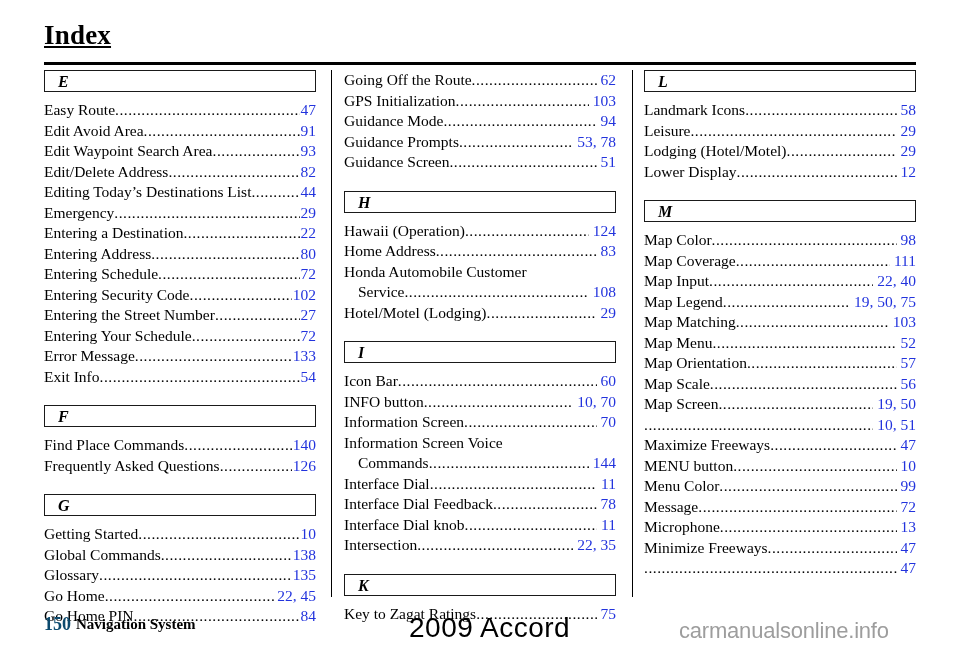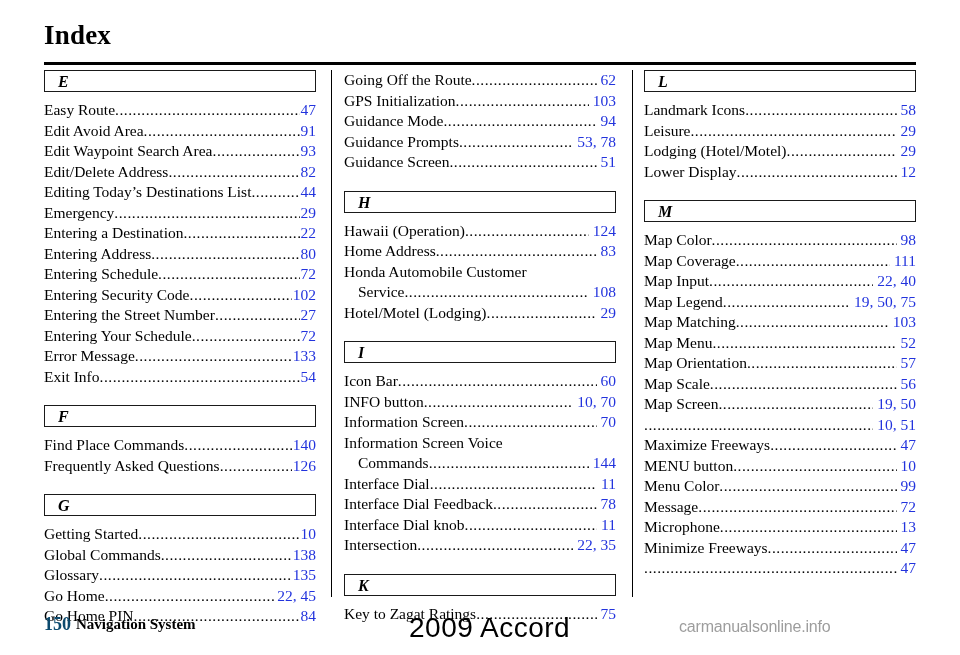--- a/index.html
+++ b/index.html
@@ -19,20 +19,21 @@
   
   .page-title {
     position: absolute;
     left: 44px;
     top: 22px;
     font-size: 27px;
     font-weight: bold;
     letter-spacing: 0.2px;
     color: #000;
     line-height: 1;
+    text-decoration: underline;
   }
   .title-rule {
     position: absolute;
     left: 44px;
     top: 62px;
     width: 872px;
     height: 3px;
     background: #000;
   }
 
@@ -145,21 +146,21 @@
     top: 612px;
     font-size: 28px;
     letter-spacing: 0.5px;
     color: #000;
     font-family: "Liberation Sans", sans-serif;
   }
   .watermark {
     position: absolute;
     left: 679px;
     top: 618px;
-    font-size: 16px;
+    font-size: 22px;
     color: #9d9d9d;
     font-family: "Liberation Sans", sans-serif;
     letter-spacing: -0.2px;
   }
 </style>
 </head>
 <body>
 
 <div class="page">
 

